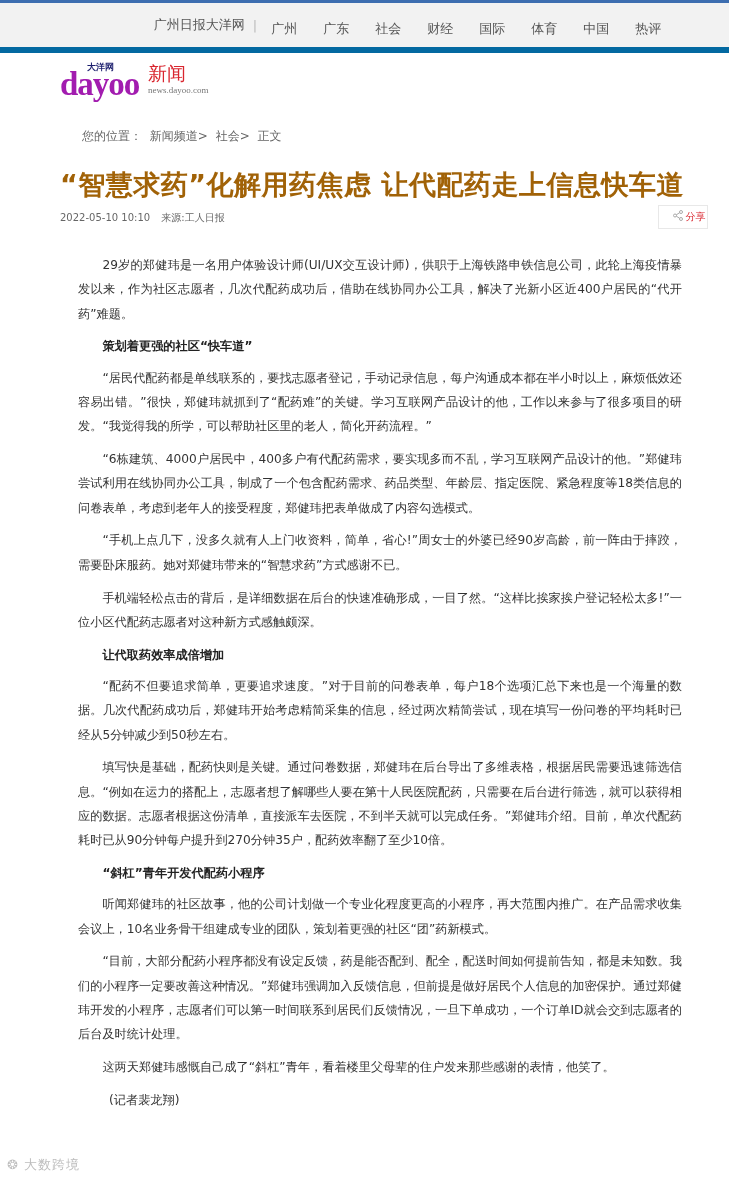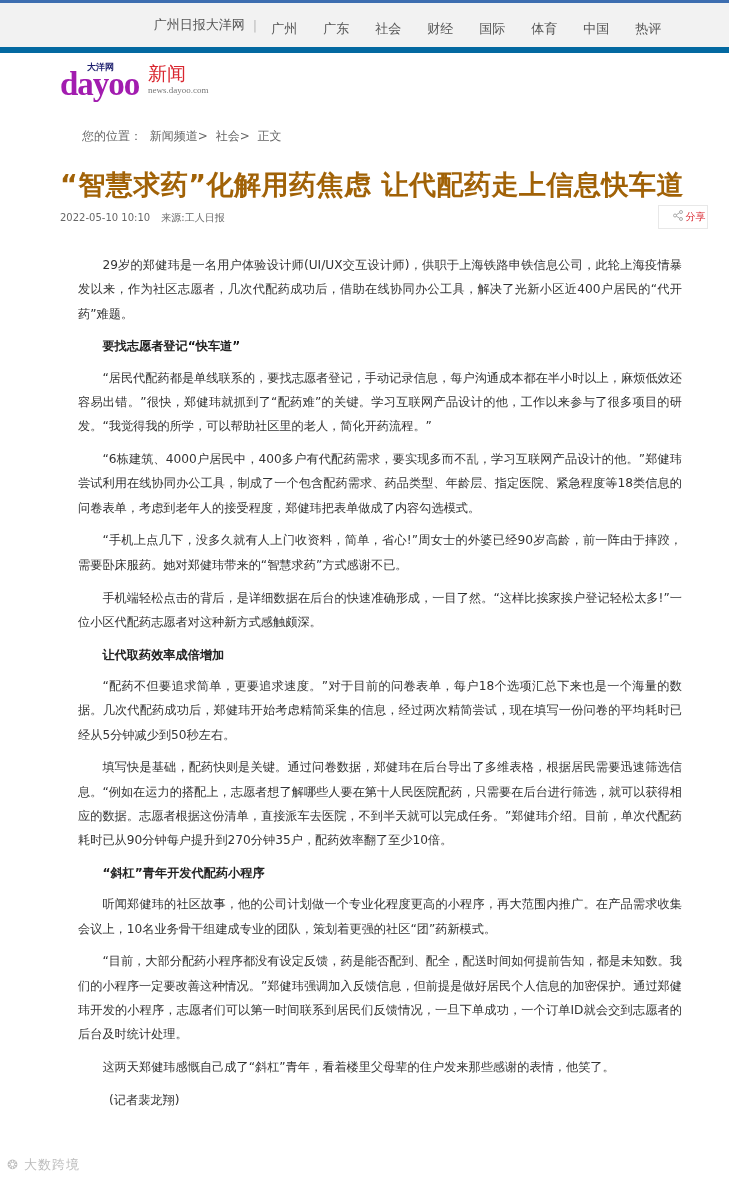--- a/index.html
+++ b/index.html
@@ -73,21 +73,21 @@
         <circle cx="8" cy="9" r="1.5" fill="none" stroke="#aaa"></circle>
         <line x1="3.3" y1="4.8" x2="6.7" y2="2.7" stroke="#aaa"></line>
         <line x1="3.3" y1="6.2" x2="6.7" y2="8.3" stroke="#aaa"></line>
       </svg>
   </span>
   <span>分享</span>
 </div>
 
 <div class="article">
   <p>29岁的郑健玮是一名用户体验设计师(UI/UX交互设计师)，供职于上海铁路申铁信息公司，此轮上海疫情暴发以来，作为社区志愿者，几次代配药成功后，借助在线协同办公工具，解决了光新小区近400户居民的“代开药”难题。</p>
-  <p class="sub">要找志愿者登记“快车道”</p>
+  <p class="sub">策划着更强的社区“快车道”</p>
   <p>“居民代配药都是单线联系的，要找志愿者登记，手动记录信息，每户沟通成本都在半小时以上，麻烦低效还容易出错。”很快，郑健玮就抓到了“配药难”的关键。学习互联网产品设计的他，工作以来参与了很多项目的研发。“我觉得我的所学，可以帮助社区里的老人，简化开药流程。”</p>
   <p>“6栋建筑、4000户居民中，400多户有代配药需求，要实现多而不乱，学习互联网产品设计的他。”郑健玮尝试利用在线协同办公工具，制成了一个包含配药需求、药品类型、年龄层、指定医院、紧急程度等18类信息的问卷表单，考虑到老年人的接受程度，郑健玮把表单做成了内容勾选模式。</p>
   <p>“手机上点几下，没多久就有人上门收资料，简单，省心!”周女士的外婆已经90岁高龄，前一阵由于摔跤，需要卧床服药。她对郑健玮带来的“智慧求药”方式感谢不已。</p>
   <p>手机端轻松点击的背后，是详细数据在后台的快速准确形成，一目了然。“这样比挨家挨户登记轻松太多!”一位小区代配药志愿者对这种新方式感触颇深。</p>
   <p class="sub">让代取药效率成倍增加</p>
   <p>“配药不但要追求简单，更要追求速度。”对于目前的问卷表单，每户18个选项汇总下来也是一个海量的数据。几次代配药成功后，郑健玮开始考虑精简采集的信息，经过两次精简尝试，现在填写一份问卷的平均耗时已经从5分钟减少到50秒左右。</p>
   <p>填写快是基础，配药快则是关键。通过问卷数据，郑健玮在后台导出了多维表格，根据居民需要迅速筛选信息。“例如在运力的搭配上，志愿者想了解哪些人要在第十人民医院配药，只需要在后台进行筛选，就可以获得相应的数据。志愿者根据这份清单，直接派车去医院，不到半天就可以完成任务。”郑健玮介绍。目前，单次代配药耗时已从90分钟每户提升到270分钟35户，配药效率翻了至少10倍。</p>
   <p class="sub">“斜杠”青年开发代配药小程序</p>
   <p>听闻郑健玮的社区故事，他的公司计划做一个专业化程度更高的小程序，再大范围内推广。在产品需求收集会议上，10名业务骨干组建成专业的团队，策划着更强的社区“团”药新模式。</p>
   <p>“目前，大部分配药小程序都没有设定反馈，药是能否配到、配全，配送时间如何提前告知，都是未知数。我们的小程序一定要改善这种情况。”郑健玮强调加入反馈信息，但前提是做好居民个人信息的加密保护。通过郑健玮开发的小程序，志愿者们可以第一时间联系到居民们反馈情况，一旦下单成功，一个订单ID就会交到志愿者的后台及时统计处理。</p>

